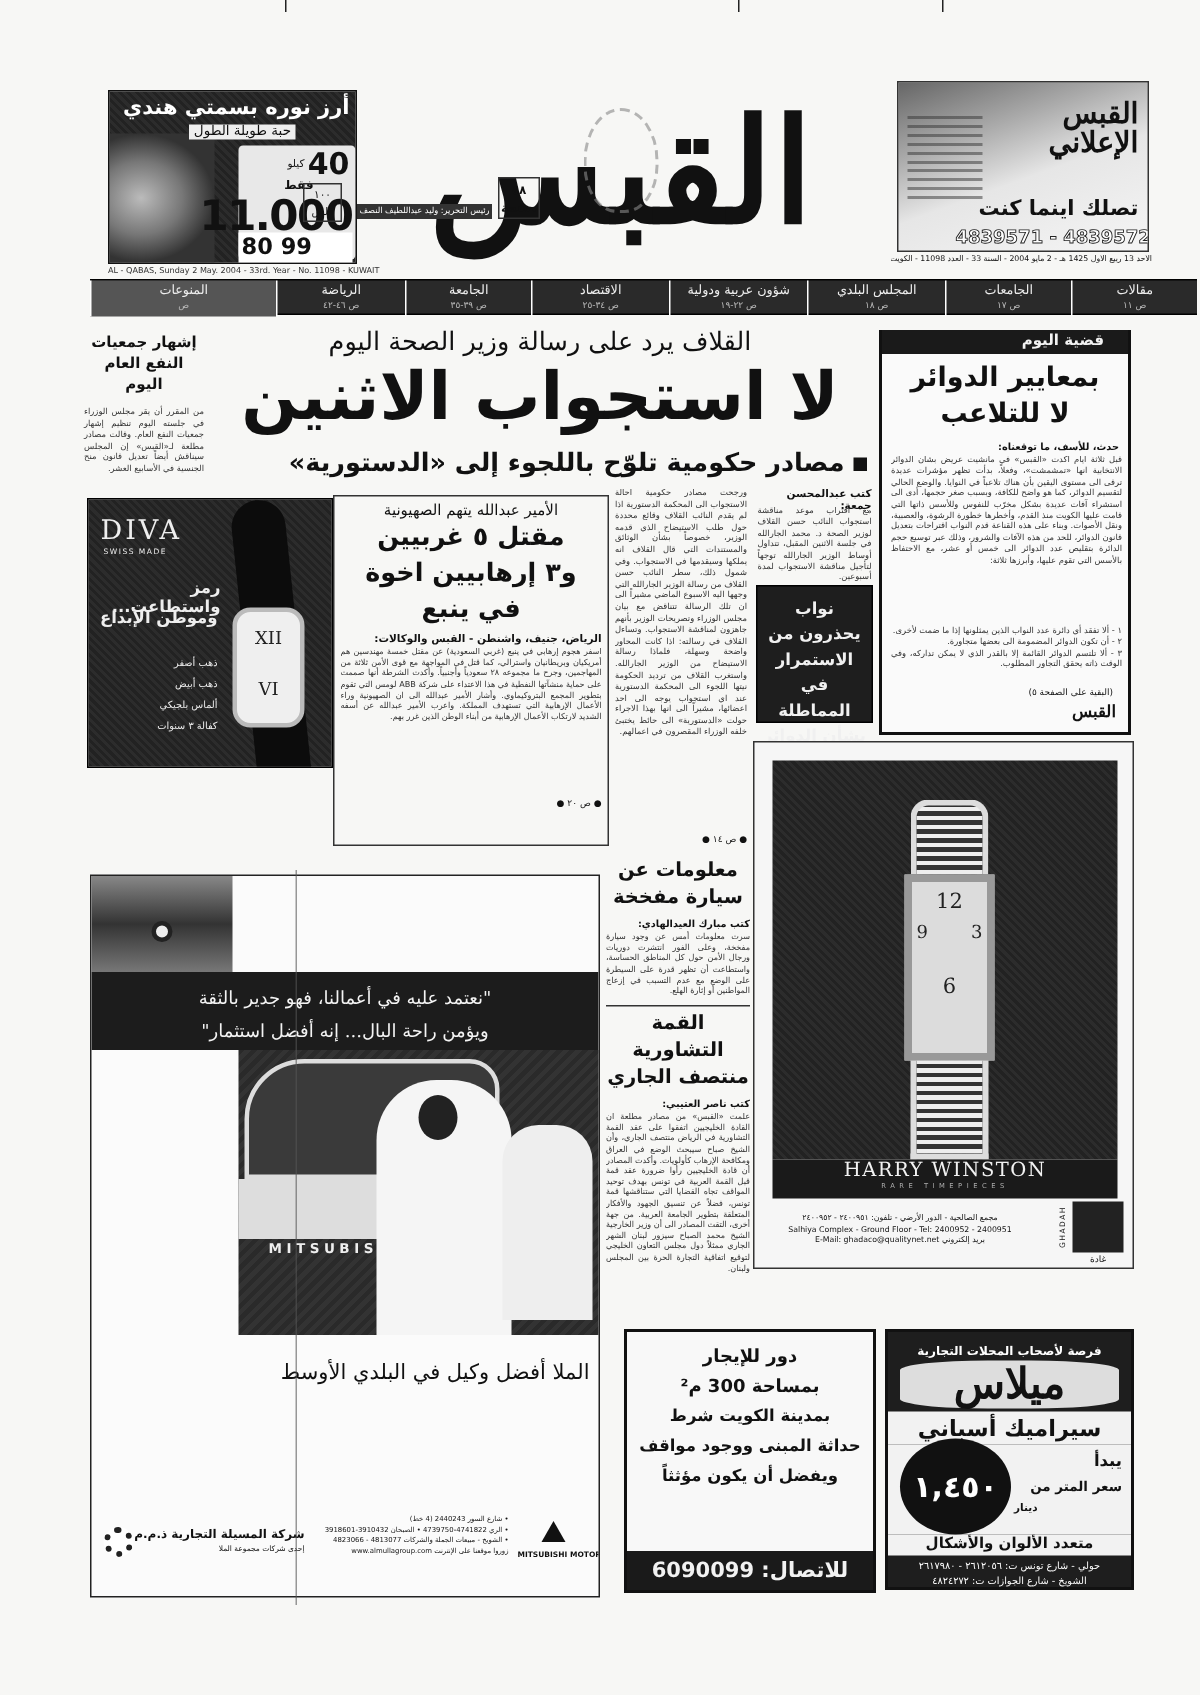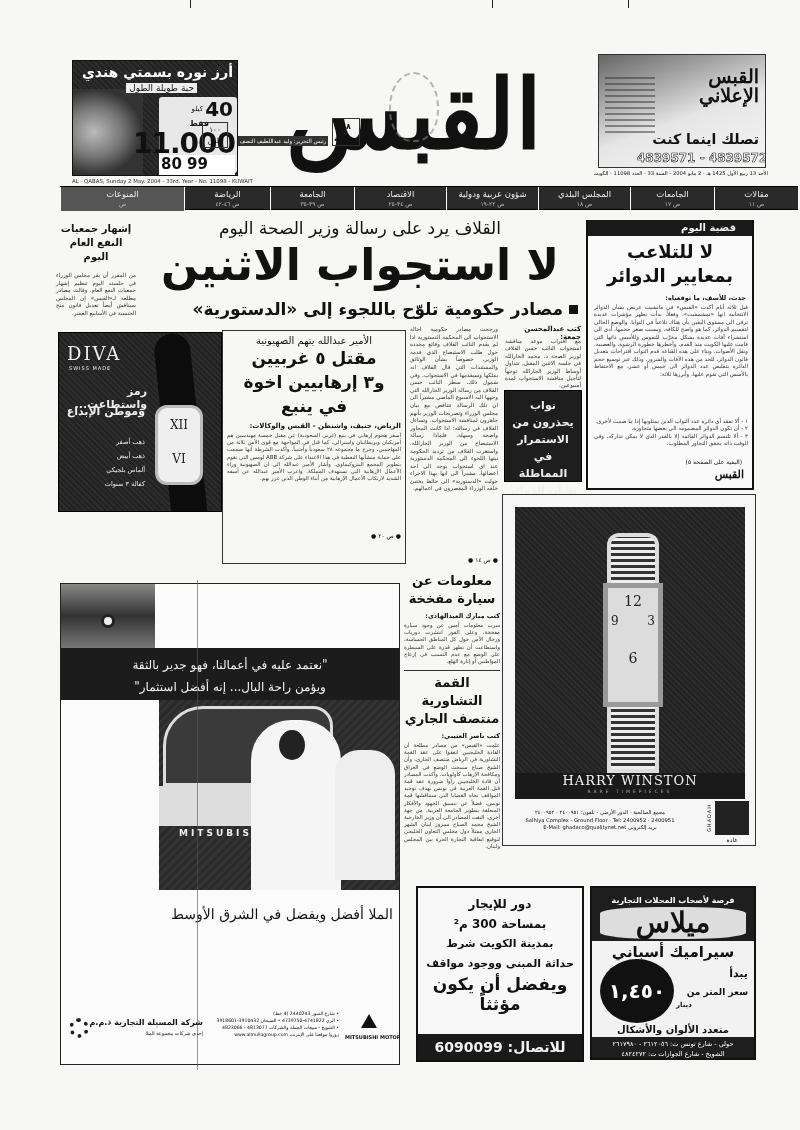--- a/index.html
+++ b/index.html
@@ -108,22 +108,22 @@
 <div class="abs" style="left:146px;top:298px;width:432px;height:22px;direction:rtl;display:flex;align-items:center;gap:6px">
   <span style="display:inline-block;width:9px;height:9px;background:#111"></span>
   <span style="font-size:17px;font-weight:bold;white-space:nowrap">مصادر حكومية تلوّح باللجوء إلى «الدستورية»</span>
 </div>
 
 <div class="abs" style="left:586px;top:220px;width:168px;height:270px;border:2px solid #111;border-top:0;background:#fafafa">
   <div class="abs dark ar" style="left:0;top:0;width:100%;height:16px;font-size:10px;font-weight:bold;line-height:16px;padding-right:16px">
     <span>قضية اليوم</span>
   </div>
   <div class="abs ctr" style="left:0;top:20px;width:100%;direction:rtl">
+    <div style="font-size:18px;font-weight:bold;line-height:24px">بمعايير الدوائر</div>
     <div style="font-size:18px;font-weight:bold;line-height:24px">لا للتلاعب</div>
-    <div style="font-size:18px;font-weight:bold;line-height:24px">بمعايير الدوائر</div>
   </div>
   <div class="abs ar" style="right:6px;top:74px;font-size:6.5px;font-weight:bold">حدث، للأسف، ما توقعناه:</div>
   <div class="abs bodytext" style="left:6px;top:84px;width:154px;height:112px;overflow:hidden;font-size:5.6px;line-height:7.4px">قبل ثلاثة أيام أكدت «القبس» في مانشيت عريض بشأن الدوائر الانتخابية انها «تمشمشت»، وفعلاً، بدأت تظهر مؤشرات عديدة ترقى الى مستوى اليقين بأن هناك تلاعباً في النوايا. والوضع الحالي لتقسيم الدوائر، كما هو واضح للكافة، وبسبب صغر حجمها، أدى الى استشراء آفات عديدة بشكل مخرّب للنفوس وللأسس ذاتها التي قامت عليها الكويت منذ القدم، وأخطرها خطورة الرشوة، والعصبية، ونقل الأصوات. وبناء على هذه القناعة قدم النواب اقتراحات بتعديل قانون الدوائر، للحد من هذه الآفات والشرور، وذلك عبر توسيع حجم الدائرة بتقليص عدد الدوائر الى خمس أو عشر، مع الاحتفاظ بالأسس التي تقوم عليها، وأبرزها ثلاثة:</div>
   <div class="abs bodytext" style="left:6px;top:198px;width:154px;font-size:5.6px;line-height:7.4px">
     <div>١ - ألا تفقد أي دائرة عدد النواب الذين يمثلونها إذا ما ضمت لأخرى.</div>
     <div>٢ - أن تكون الدوائر المضمومة الى بعضها متجاورة.</div>
     <div>٣ - ألا تلتسم الدوائر القائمة إلا بالقدر الذي لا يمكن تداركه، وفي الوقت ذاته يحقق التجاور المطلوب.</div>
   </div>
   <div class="abs ar" style="right:10px;top:238px;font-size:6px">(البقية على الصفحة ٥)</div>
   <div class="abs ar" style="right:8px;top:248px;font-size:11px;font-weight:bold;font-family:'DejaVu Serif',serif">القبس</div>
@@ -194,21 +194,21 @@
     <div>ويؤمن راحة البال... إنه أفضل استثمار"</div>
   </div>
   <div class="abs" style="left:98px;top:116px;width:242px;height:190px;background:repeating-linear-gradient(135deg,#2a2a2a 0 3px,#333 3px 6px)">
     <div class="abs" style="left:4px;top:6px;width:170px;height:80px;border:3px solid #ddd;border-radius:40px 20px 0 0;background:#3a3a3a"></div>
     <div class="abs" style="left:0;top:86px;width:160px;height:40px;background:#ddd"></div>
     <div class="abs" style="left:20px;top:128px;font-size:9px;color:#eee;letter-spacing:3px;font-weight:bold">MITSUBISHI</div>
     <div class="abs" style="left:92px;top:20px;width:90px;height:170px;background:#f5f5f5;border-radius:40px 40px 0 0"></div>
     <div class="abs" style="left:120px;top:30px;width:26px;height:30px;background:#222;border-radius:50%"></div>
     <div class="abs" style="left:176px;top:50px;width:60px;height:130px;background:#eee;border-radius:24px 24px 0 0"></div>
   </div>
-  <div class="abs ar" style="right:6px;top:322px;font-size:14px;font-family:'DejaVu Serif',serif">الملا أفضل ويفضل في الشرق الأوسط</div>
+  <div class="abs ar" style="right:6px;top:322px;font-size:14px;font-family:'DejaVu Serif',serif">الملا أفضل وكيل في البلدي الأوسط</div>
 
   <div class="abs" style="left:0;top:426px;width:100%;height:56px">
     <div class="abs" style="left:8px;top:8px;width:20px;height:20px;border-radius:50%;border:4px dotted #222;background:#fff"></div>
     <div class="abs ar" style="left:32px;top:8px;width:110px;font-size:8px;font-weight:bold;white-space:nowrap">شركة المسيلة التجارية ذ.م.م</div>
     <div class="abs ar" style="left:32px;top:20px;width:110px;font-size:5px">إحدى شركات مجموعة الملا</div>
     <div class="abs ar" style="left:150px;top:0;width:128px;font-size:4.6px;line-height:7px">
       <div>• شارع السور 2440243 (4 خط)</div>
       <div>• الري 4741822-4739750 • الصبحان 3910432-3918601</div>
       <div>• الشويخ - مبيعات الجملة والشركات 4813077 - 4823066</div>
       <div>زوروا موقعنا على الإنترنت www.almullagroup.com</div>
@@ -258,21 +258,21 @@
     <div class="abs ctr" style="left:16px;top:35px;width:34px;font-size:6px">غادة</div>
   </div>
 </div>
 
 <div class="abs" style="left:416px;top:886px;width:168px;height:176px;border:2px solid #111;background:#f8f8f8;direction:rtl">
   <div class="ctr" style="font-weight:bold;padding-top:6px">
     <div style="font-size:12px;line-height:20px">دور للإيجار</div>
     <div style="font-size:12px;line-height:20px">بمساحة 300 م²</div>
     <div style="font-size:11px;line-height:20px">بمدينة الكويت شرط</div>
     <div style="font-size:11px;line-height:20px">حداثة المبنى ووجود مواقف</div>
-    <div style="font-size:17px;line-height:20px">ويفضل أن يكون مؤثثاً</div>
+    <div style="font-size:11px;line-height:20px">ويفضل أن يكون مؤثثاً</div>
   </div>
   <div class="abs dark ctr" style="left:0;bottom:0;width:100%;height:26px;line-height:26px;font-size:14px;font-weight:bold">للاتصال: 6090099</div>
 </div>
 
 <div class="abs" style="left:590px;top:886px;width:166px;height:174px;border:2px solid #111;background:#1e1e1e;color:#fff;direction:rtl;overflow:hidden">
   <div class="ctr" style="font-size:8px;margin-top:8px;font-weight:bold">فرصة لأصحاب المحلات التجارية</div>
   <div class="ctr" style="font-size:28px;line-height:32px;font-weight:bold;font-family:'DejaVu Serif',serif;background:#ddd;color:#111;margin:2px 8px;border-radius:40%/20%">ميلاس</div>
   <div class="ctr" style="background:#f2f2f2;color:#111;font-size:15px;font-weight:bold;line-height:22px">سيراميك أسباني</div>
   <div style="background:#f2f2f2;color:#111;height:60px;position:relative">
     <div class="abs" style="right:6px;top:4px;font-size:11px;font-weight:bold">يبدأ</div>

